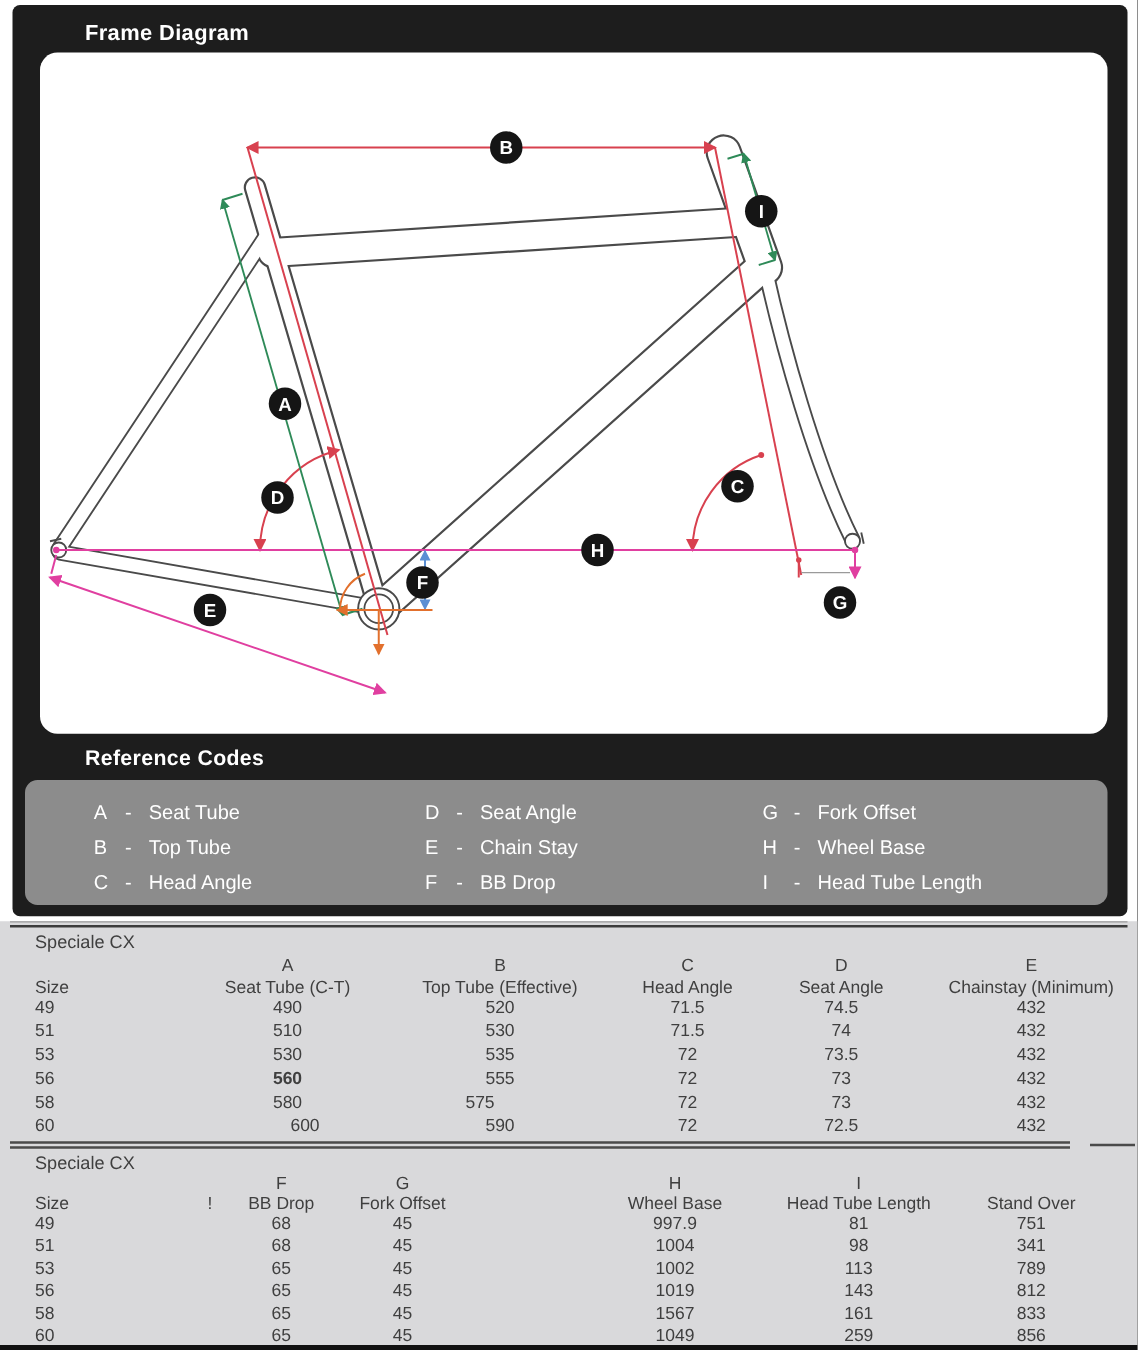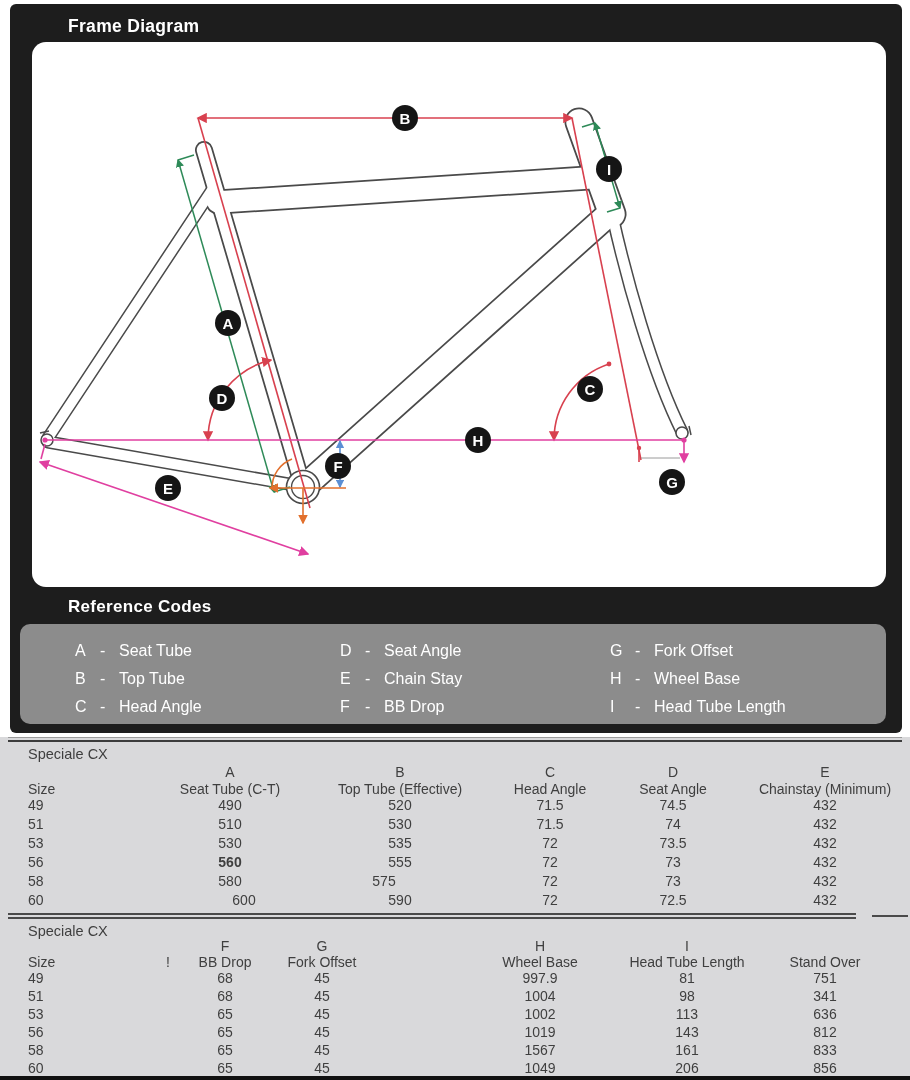--- a/index.html
+++ b/index.html
@@ -350,21 +350,21 @@
         <span class="tcell" style="left: 540px;">1004</span>
         <span class="tcell" style="left: 687px;">98</span>
         <span class="tcell" style="left: 825px;">341</span>
       </div>
       <div class="trow">
         <span class="tcell left" style="left: 28px;">53</span>
         <span class="tcell" style="left: 225px;">65</span>
         <span class="tcell" style="left: 322px;">45</span>
         <span class="tcell" style="left: 540px;">1002</span>
         <span class="tcell" style="left: 687px;">113</span>
-        <span class="tcell" style="left: 825px;">636</span>
+        <span class="tcell" style="left: 825px;">789</span>
       </div>
       <div class="trow">
         <span class="tcell left" style="left: 28px;">56</span>
         <span class="tcell" style="left: 225px;">65</span>
         <span class="tcell" style="left: 322px;">45</span>
         <span class="tcell" style="left: 540px;">1019</span>
         <span class="tcell" style="left: 687px;">143</span>
         <span class="tcell" style="left: 825px;">812</span>
       </div>
       <div class="trow">
@@ -373,19 +373,19 @@
         <span class="tcell" style="left: 322px;">45</span>
         <span class="tcell" style="left: 540px;">1567</span>
         <span class="tcell" style="left: 687px;">161</span>
         <span class="tcell" style="left: 825px;">833</span>
       </div>
       <div class="trow">
         <span class="tcell left" style="left: 28px;">60</span>
         <span class="tcell" style="left: 225px;">65</span>
         <span class="tcell" style="left: 322px;">45</span>
         <span class="tcell" style="left: 540px;">1049</span>
-        <span class="tcell" style="left: 687px;">206</span>
+        <span class="tcell" style="left: 687px;">259</span>
         <span class="tcell" style="left: 825px;">856</span>
       </div>
     </div>
 </div>
 
 <div class="bottom-bar"></div>
 
 </body></html>

